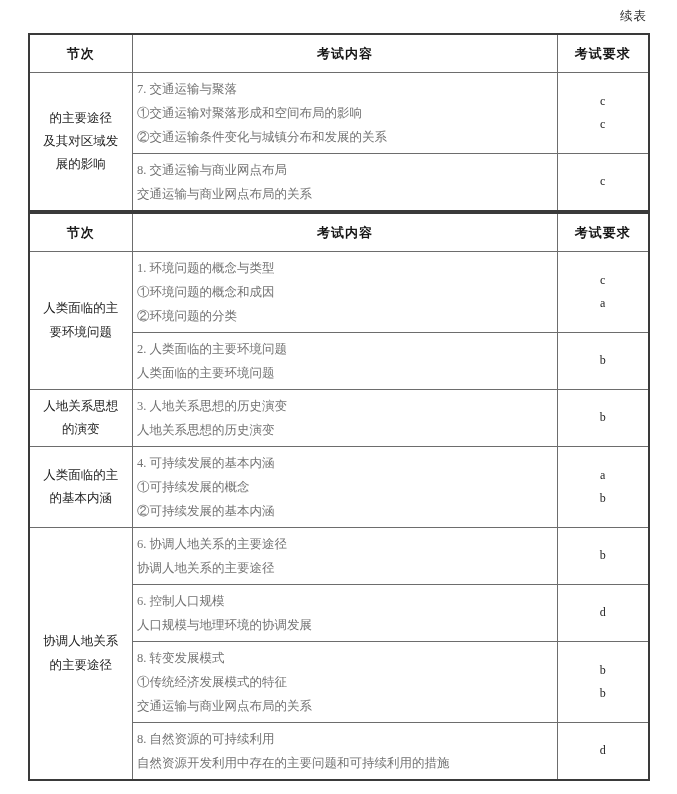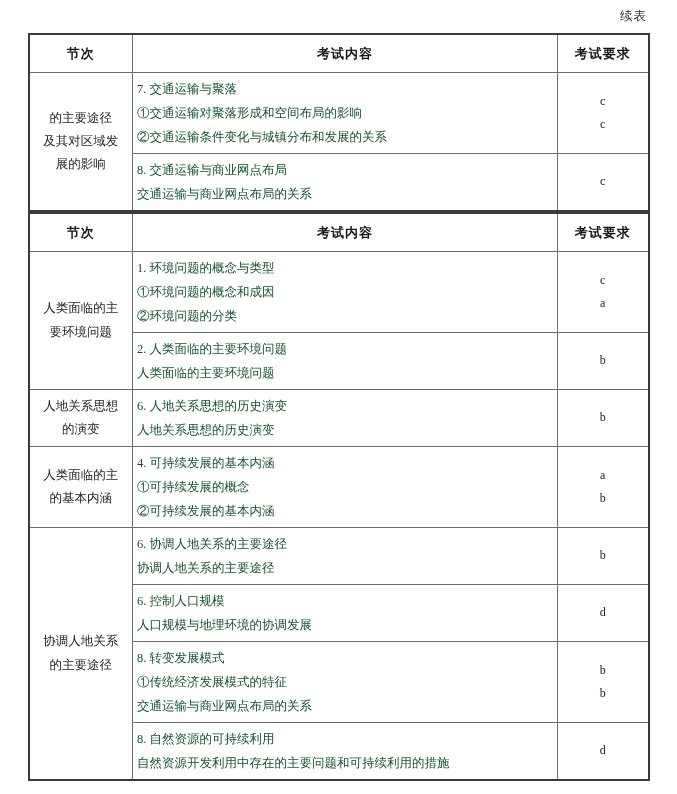--- a/index.html
+++ b/index.html
@@ -66,21 +66,21 @@
     color: #1d1d1d;
     padding: 2px 6px;
   }
   .cell-section .ln { display: block; white-space: nowrap; }
 
   .cell-content {
     text-align: left;
     font-size: 12.5px;
     line-height: 1.92;
     padding: 5px 0 5px 9px;
-    color: #14532d;
+    color: #737373;
   }
   .cell-content .ln { display: block; white-space: nowrap; }
 
   .cell-require {
     text-align: center;
     font-size: 12px;
     line-height: 1.95;
     color: #1d1d1d;
     padding: 4px 0;
   }
@@ -191,21 +191,21 @@
             <td class="cell-require">
               <span class="ln">b</span>
             </td>
           </tr>
           <tr>
             <td class="cell-section" rowspan="1">
               <span class="ln">人地关系思想</span>
               <span class="ln">的演变</span>
             </td>
             <td class="cell-content">
-              <span class="ln">6. 人地关系思想的历史演变</span>
+              <span class="ln">3. 人地关系思想的历史演变</span>
               <span class="ln">人地关系思想的历史演变</span>
             </td>
             <td class="cell-require">
               <span class="ln">b</span>
             </td>
           </tr>
           <tr>
             <td class="cell-section" rowspan="1">
               <span class="ln">人类面临的主</span>
               <span class="ln">的基本内涵</span>

